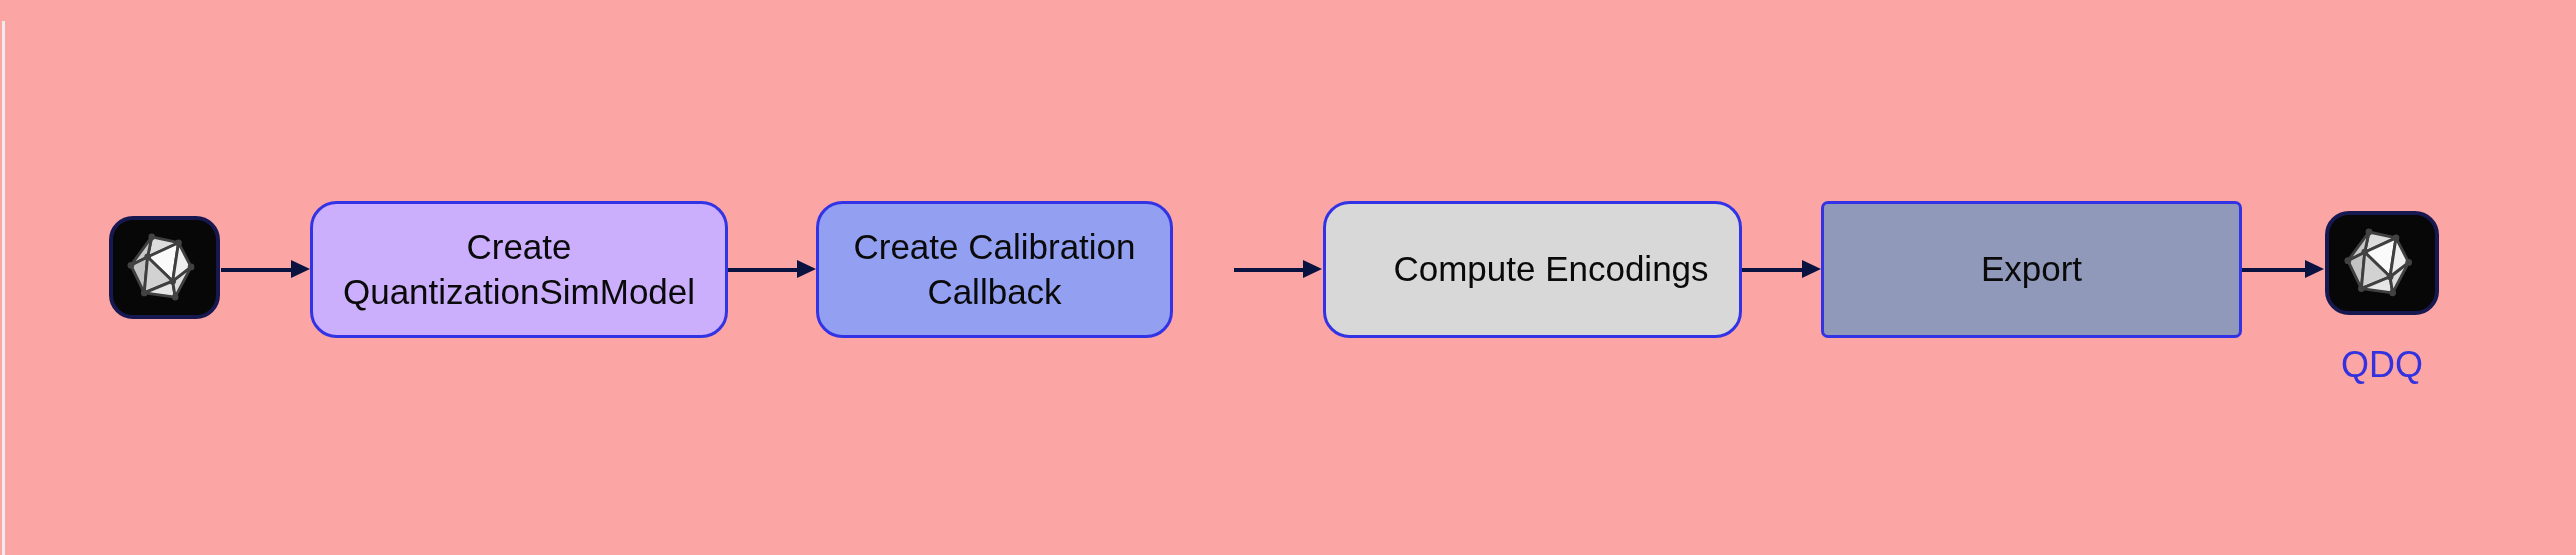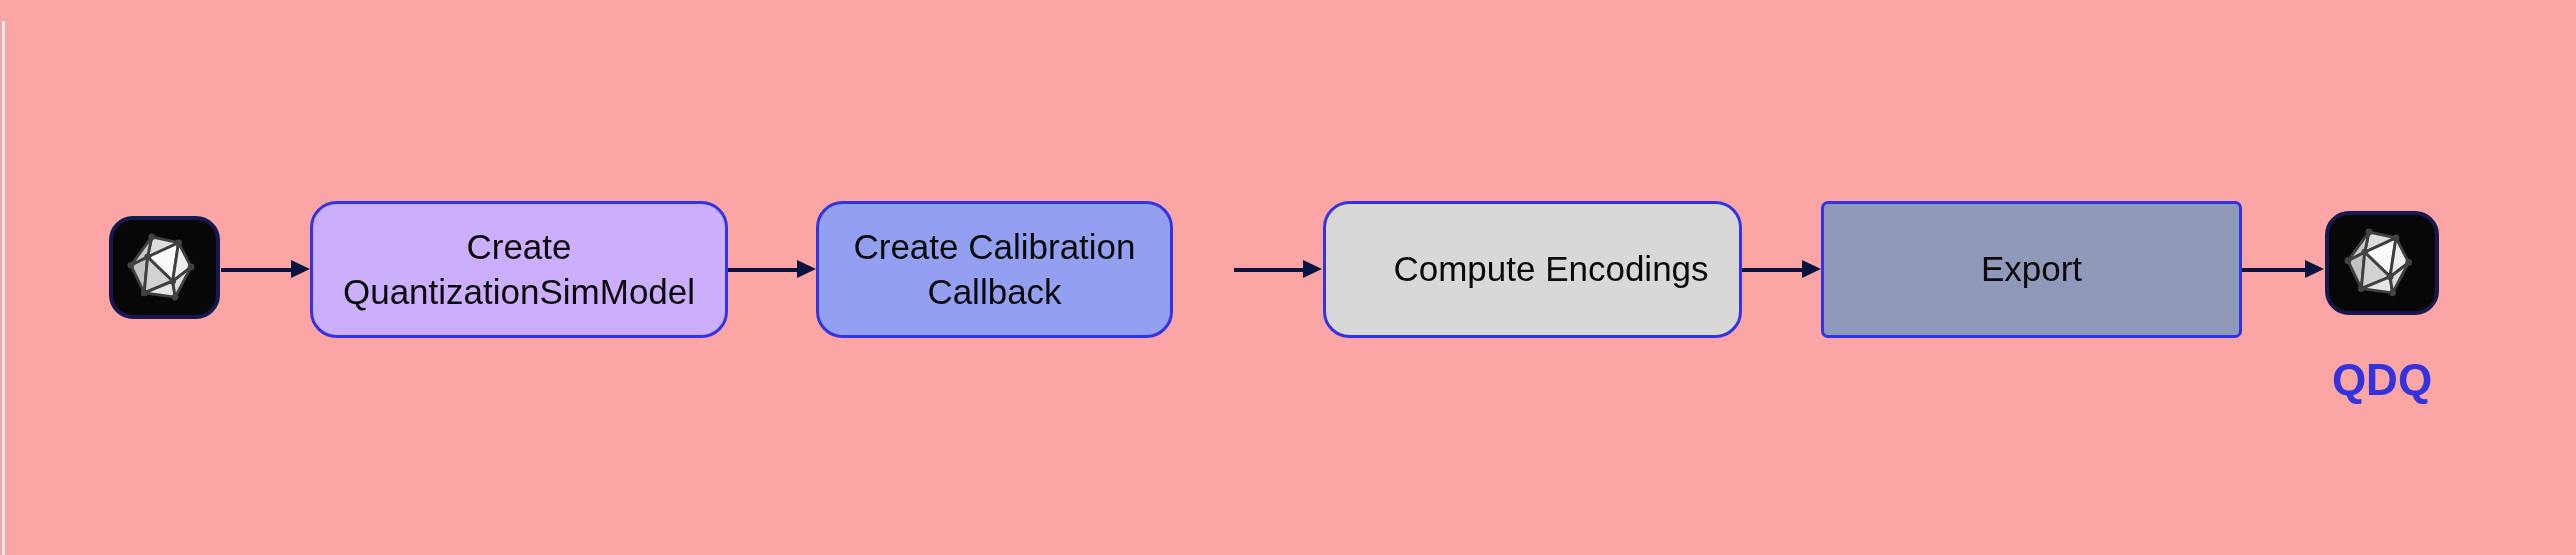--- a/index.html
+++ b/index.html
@@ -67,25 +67,25 @@
     border-left: 19.5px solid #0a1240;
   }
   #arrow-1 { left: 221px;  width: 89px; }
   #arrow-2 { left: 728px; width: 88px; }
   #arrow-3 { left: 1234px; width: 88px; }
   #arrow-4 { left: 1742px; width: 79px; }
   #arrow-5 { left: 2242px; width: 82px; }
   
   .qdq-caption {
     position: absolute;
-    left: 2295px; top: 354px;
+    left: 2295px; top: 339px;
     width: 174px;
     text-align: center;
-    font-weight: 700;
-    font-size: 44px;
+    font-weight: 400;
+    font-size: 36px;
     line-height: 52px;
     letter-spacing: 0px;
   }
 </style>
 </head>
 <body>
 
 <div class="canvas">
 
   <div class="edge-line"></div>

